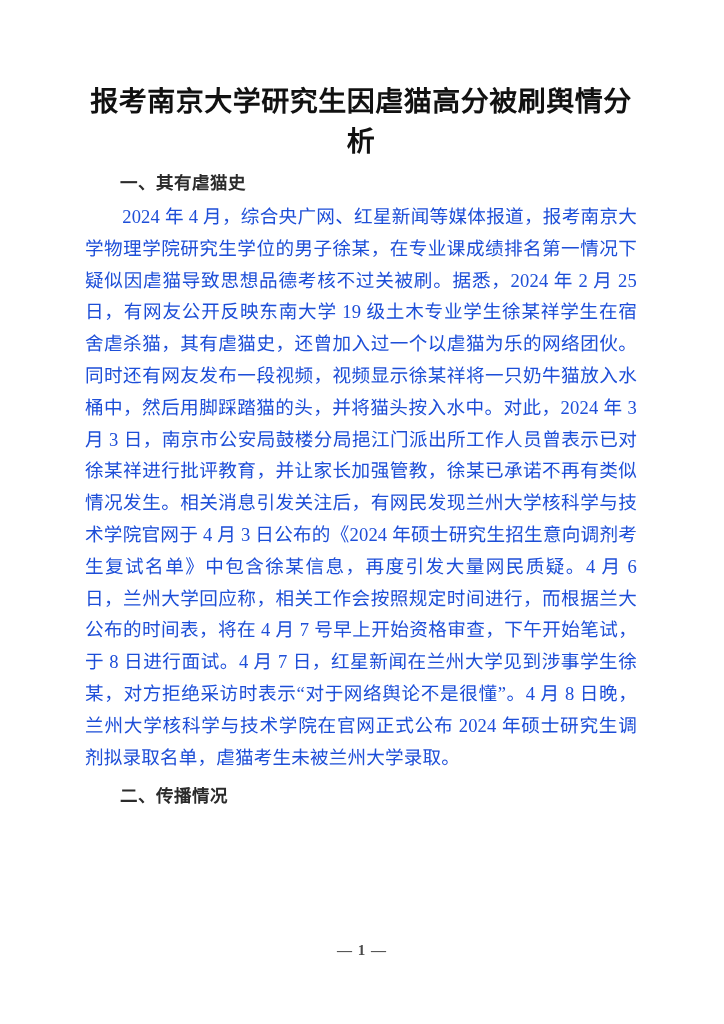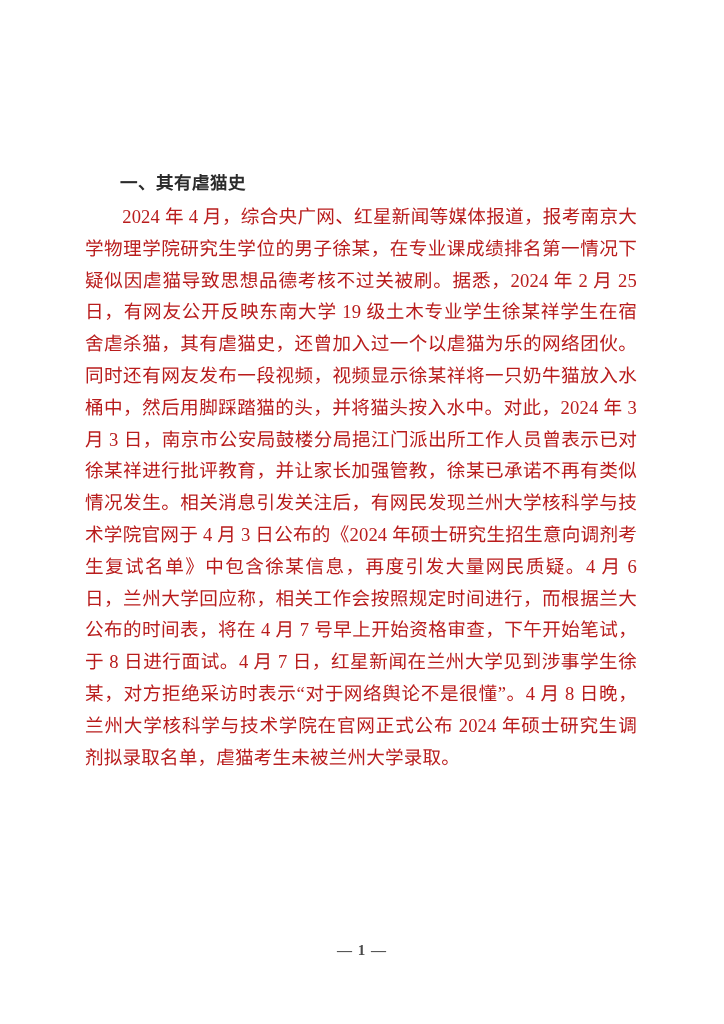--- a/index.html
+++ b/index.html
@@ -55,21 +55,21 @@
   }
 
   .section-heading.second {
     margin-top: 6px;
   }
 
   .body-paragraph {
     font-family: "Liberation Serif", "DejaVu Serif", serif;
     font-size: 18.6px;
     line-height: 31.8px;
-    color: #b91c1c;
+    color: #1d4ed8;
     text-align: justify;
     text-justify: inter-ideograph;
     text-indent: 2em;
     margin: 0;
     letter-spacing: 0.15px;
     word-break: break-all;
   }
 
   
   .page-footer {
@@ -83,25 +83,27 @@
     font-weight: bold;
     color: #4a4a4a;
     letter-spacing: 1px;
   }
 </style>
 </head>
 <body>
 
 <div class="page">
 
+  <h1 class="doc-title">报考南京大学研究生因虐猫高分被刷舆情分析</h1>
 
   <div class="content">
 
     <h2 class="section-heading">一、其有虐猫史</h2>
 
     <p class="body-paragraph">2024 年 4 月，综合央广网、红星新闻等媒体报道，报考南京大学物理学院研究生学位的男子徐某，在专业课成绩排名第一情况下疑似因虐猫导致思想品德考核不过关被刷。据悉，2024 年 2 月 25 日，有网友公开反映东南大学 19 级土木专业学生徐某祥学生在宿舍虐杀猫，其有虐猫史，还曾加入过一个以虐猫为乐的网络团伙。同时还有网友发布一段视频，视频显示徐某祥将一只奶牛猫放入水桶中，然后用脚踩踏猫的头，并将猫头按入水中。对此，2024 年 3 月 3 日，南京市公安局鼓楼分局挹江门派出所工作人员曾表示已对徐某祥进行批评教育，并让家长加强管教，徐某已承诺不再有类似情况发生。相关消息引发关注后，有网民发现兰州大学核科学与技术学院官网于 4 月 3 日公布的《2024 年硕士研究生招生意向调剂考生复试名单》中包含徐某信息，再度引发大量网民质疑。4 月 6 日，兰州大学回应称，相关工作会按照规定时间进行，而根据兰大公布的时间表，将在 4 月 7 号早上开始资格审查，下午开始笔试，于 8 日进行面试。4 月 7 日，红星新闻在兰州大学见到涉事学生徐某，对方拒绝采访时表示“对于网络舆论不是很懂”。4 月 8 日晚，兰州大学核科学与技术学院在官网正式公布 2024 年硕士研究生调剂拟录取名单，虐猫考生未被兰州大学录取。</p>
 
+    <h2 class="section-heading second">二、传播情况</h2>
 
   </div>
 
   <div class="page-footer">— 1 —</div>
 
 </div>
 
 </body></html>

